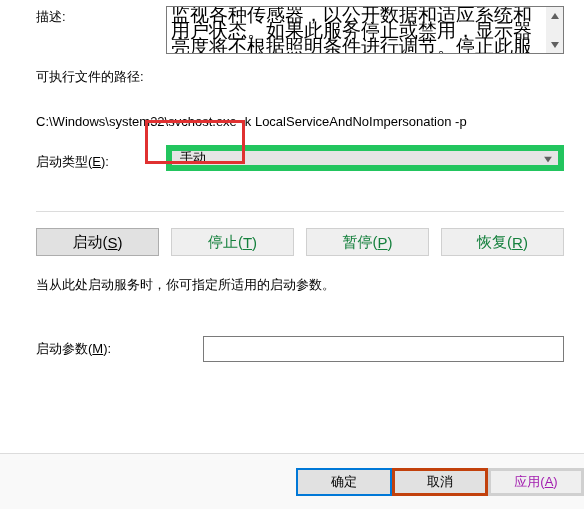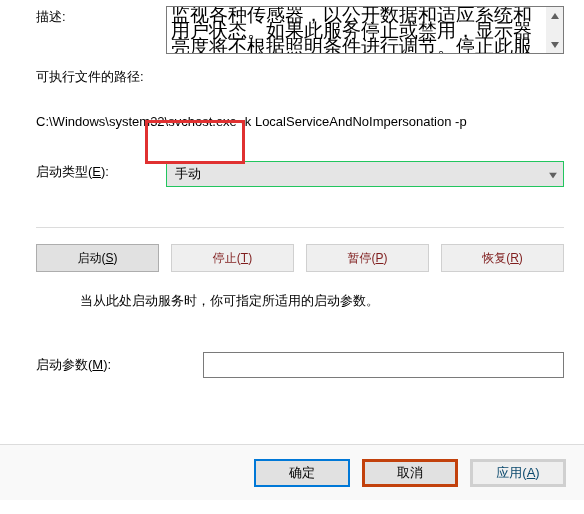--- a/index.html
+++ b/index.html
@@ -69,21 +69,21 @@
     white-space: nowrap;
     margin-top: 28px;
   }
   .select-wrap {
     flex: 1;
     position: relative;
   }
   .select {
     width: 100%;
     height: 26px;
-    border: 1px solid #22c55e;
+    border: 6px solid #22c55e;
     background: #e5e5e5;
     display: flex;
     align-items: center;
     padding: 0 22px 0 8px;
     font-size: 13px;
     position: relative;
   }
   .select-arrow {
     position: absolute;
     right: 6px; top: 50%;
@@ -114,32 +114,31 @@
     margin-top: 16px;
   }
   .svc-btn {
     flex: 1;
     height: 28px;
     border: 1px solid #adadad;
     background: #e1e1e1;
     display: flex;
     align-items: center;
     justify-content: center;
-    font-size: 12px;
+    font-size: 15px;
     cursor: pointer;
   }
   .svc-btn.disabled {
     background: #efefef;
     border-color: #d0d0d0;
-    color: #7f1d1d;
+    color: #15803d;
     cursor: default;
   }
   .note {
     margin-top: 20px;
-    margin-left: 44px;
   }
   .param-row {
     display: flex;
     align-items: center;
     margin-top: 42px;
     gap: 7px;
   }
   .param-label {
     width: 160px;
     flex: 0 0 160px;
@@ -148,48 +147,47 @@
     flex: 1;
     height: 26px;
     border: 1px solid #7a7a7a;
     background: #fff;
     padding: 0 4px;
     font-family: inherit;
     font-size: 13px;
   }
   .footer {
     position: absolute;
-    left: 0; right: 0; bottom: 14px;
+    left: 0; right: 0; bottom: 5px;
     height: 56px;
     border-top: 1px solid #dcdcdc;
     background: #f9f9f9;
     display: flex;
     align-items: center;
     justify-content: flex-end;
-    padding-right: 18px;
-    gap: 12px;
+    gap: 0;
   }
   .footer-btn {
     width: 96px;
     height: 28px;
     border: 3px solid #c2410c;
     background: #e1e1e1;
     display: flex;
     align-items: center;
     justify-content: center;
     font-size: 13px;
     cursor: pointer;
   }
   .footer-btn.default {
     border: 2px solid #0078d7;
   }
   .footer-btn.disabled {
     background: #efefef;
     border-color: #d0d0d0;
-    color: #0c4a6e;
+    color: #a21caf;
     cursor: default;
   }
   .underline { text-decoration: underline; }
 </style>
 </head>
 <body>
 
 <div class="window">
   <div class="content">
 
@@ -210,21 +208,21 @@
           </div>
         </div>
       </div>
     </div>
 
     <div class="path-block">
       <div class="path-label">可执行文件的路径:</div>
       <div class="path-value">C:\Windows\system32\svchost.exe -k LocalServiceAndNoImpersonation -p</div>
     </div>
 
-    <div class="row" style="margin-top:32px; align-items:flex-start;">
+    <div class="row" style="margin-top:16px; align-items:flex-end;">
       <div class="label">
         <span>启动类型(</span><span class="underline">E</span><span>):</span>
       </div>
       <div class="select-wrap">
         <div class="select">
           <span>手动</span>
           <span class="select-arrow">
             <svg width="8" height="6" viewBox="0 0 8 6">
                 <path d="M0 0 L8 0 L4 6 Z" fill="#606060"></path>
               </svg>

